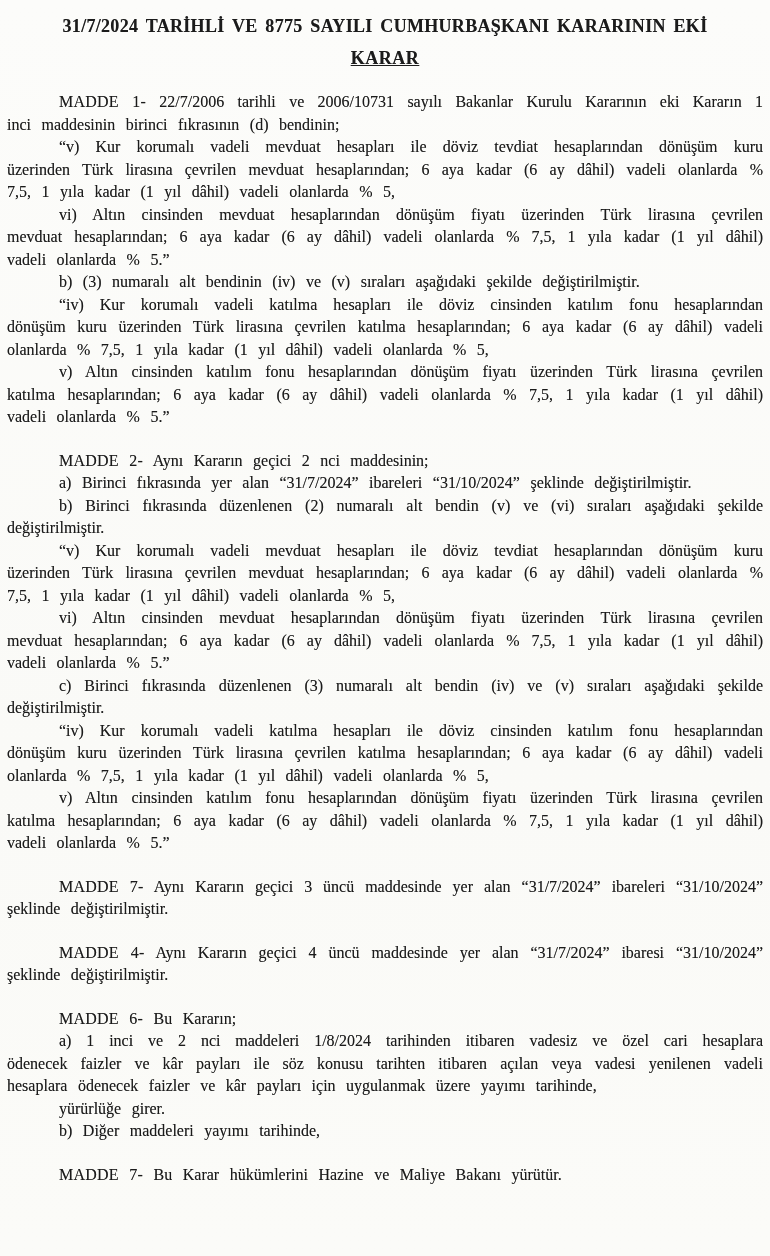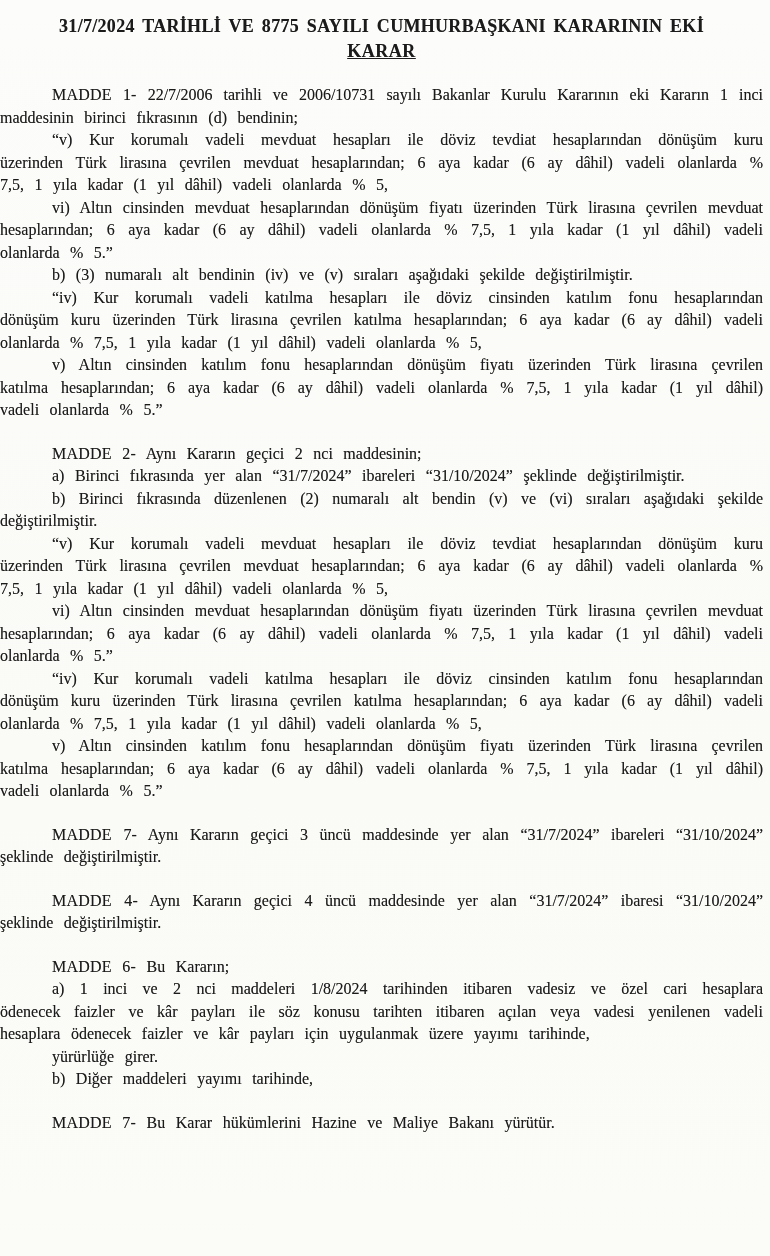--- a/index.html
+++ b/index.html
@@ -7,21 +7,21 @@
     padding: 0;
     background: #e9e9e7;
   }
   .page {
     position: relative;
     width: 770px;
     height: 1256px;
     margin: 0 auto;
     box-sizing: border-box;
     background: linear-gradient(180deg, #fcfcfa 0%, #fafaf7 60%, #fbfbf8 100%);
-    padding: 14px 7px 6px 0;
+    padding: 14px 7px 6px 7px;
     overflow: hidden;
     font-family: "Liberation Serif", "DejaVu Serif", serif;
     font-size: 16px;
     line-height: 22.5px;
     color: #1b1b1b;
     text-shadow: 0 0 0.5px rgba(20,20,20,0.45);
   }
   .doc-title {
     text-align: center;
     font-weight: 700;
@@ -31,21 +31,21 @@
     word-spacing: 3px;
     margin: 0 30px;
   }
   .doc-subtitle {
     text-align: center;
     font-weight: 700;
     font-size: 18px;
     line-height: 24px;
     letter-spacing: 0.5px;
     text-decoration: underline;
-    margin-top: 1px;
+    margin-top: 8px;
   }
   .doc-body {
     margin-top: 4px;
   }
   .para {
     margin: 0;
     text-align: justify;
     text-indent: 52px;
     word-spacing: 6.5px;
   }
@@ -68,20 +68,21 @@
       <p class="para">“v) Kur korumalı vadeli mevduat hesapları ile döviz tevdiat hesaplarından dönüşüm kuru üzerinden Türk lirasına çevrilen mevduat hesaplarından; 6 aya kadar (6 ay dâhil) vadeli olanlarda % 7,5, 1 yıla kadar (1 yıl dâhil) vadeli olanlarda % 5,</p>
       <p class="para">vi) Altın cinsinden mevduat hesaplarından dönüşüm fiyatı üzerinden Türk lirasına çevrilen mevduat hesaplarından; 6 aya kadar (6 ay dâhil) vadeli olanlarda % 7,5, 1 yıla kadar (1 yıl dâhil) vadeli olanlarda % 5.”</p>
       <p class="para">b) (3) numaralı alt bendinin (iv) ve (v) sıraları aşağıdaki şekilde değiştirilmiştir.</p>
       <p class="para">“iv) Kur korumalı vadeli katılma hesapları ile döviz cinsinden katılım fonu hesaplarından dönüşüm kuru üzerinden Türk lirasına çevrilen katılma hesaplarından; 6 aya kadar (6 ay dâhil) vadeli olanlarda % 7,5, 1 yıla kadar (1 yıl dâhil) vadeli olanlarda % 5,</p>
       <p class="para">v) Altın cinsinden katılım fonu hesaplarından dönüşüm fiyatı üzerinden Türk lirasına çevrilen katılma hesaplarından; 6 aya kadar (6 ay dâhil) vadeli olanlarda % 7,5, 1 yıla kadar (1 yıl dâhil) vadeli olanlarda % 5.”</p>
       <p class="para gap"><b>MADDE 2-</b> Aynı Kararın geçici 2 nci maddesinin;</p>
       <p class="para">a)  Birinci fıkrasında yer alan “31/7/2024” ibareleri “31/10/2024” şeklinde değiştirilmiştir.</p>
       <p class="para">b)  Birinci fıkrasında düzenlenen (2) numaralı alt bendin (v) ve (vi) sıraları aşağıdaki şekilde değiştirilmiştir.</p>
       <p class="para">“v) Kur korumalı vadeli mevduat hesapları ile döviz tevdiat hesaplarından dönüşüm kuru üzerinden Türk lirasına çevrilen mevduat hesaplarından; 6 aya kadar (6 ay dâhil) vadeli olanlarda % 7,5, 1 yıla kadar (1 yıl dâhil) vadeli olanlarda % 5,</p>
       <p class="para">vi) Altın cinsinden mevduat hesaplarından dönüşüm fiyatı üzerinden Türk lirasına çevrilen mevduat hesaplarından; 6 aya kadar (6 ay dâhil) vadeli olanlarda % 7,5, 1 yıla kadar (1 yıl dâhil) vadeli olanlarda % 5.”</p>
+      <p class="para">c) Birinci fıkrasında düzenlenen (3) numaralı alt bendin (iv) ve (v) sıraları aşağıdaki şekilde değiştirilmiştir.</p>
       <p class="para">“iv) Kur korumalı vadeli katılma hesapları ile döviz cinsinden katılım fonu hesaplarından dönüşüm kuru üzerinden Türk lirasına çevrilen katılma hesaplarından; 6 aya kadar (6 ay dâhil) vadeli olanlarda % 7,5, 1 yıla kadar (1 yıl dâhil) vadeli olanlarda % 5,</p>
       <p class="para">v) Altın cinsinden katılım fonu hesaplarından dönüşüm fiyatı üzerinden Türk lirasına çevrilen katılma hesaplarından; 6 aya kadar (6 ay dâhil) vadeli olanlarda % 7,5, 1 yıla kadar (1 yıl dâhil) vadeli olanlarda % 5.”</p>
       <p class="para gap"><b>MADDE 7-</b> Aynı Kararın geçici 3 üncü maddesinde yer alan “31/7/2024” ibareleri “31/10/2024” şeklinde değiştirilmiştir.</p>
       <p class="para gap"><b>MADDE 4-</b> Aynı Kararın geçici 4 üncü maddesinde yer alan “31/7/2024” ibaresi “31/10/2024” şeklinde değiştirilmiştir.</p>
       <p class="para gap"><b>MADDE 6-</b> Bu Kararın;</p>
       <p class="para">a) 1 inci ve 2 nci maddeleri 1/8/2024 tarihinden itibaren vadesiz ve özel cari hesaplara ödenecek faizler ve kâr payları ile söz konusu tarihten itibaren açılan veya vadesi yenilenen vadeli hesaplara ödenecek faizler ve kâr payları için uygulanmak üzere yayımı tarihinde,</p>
       <p class="para">yürürlüğe girer.</p>
       <p class="para">b) Diğer maddeleri yayımı tarihinde,</p>
       <p class="para gap"><b>MADDE 7-</b> Bu Karar hükümlerini Hazine ve Maliye Bakanı yürütür.</p>
     </div>

